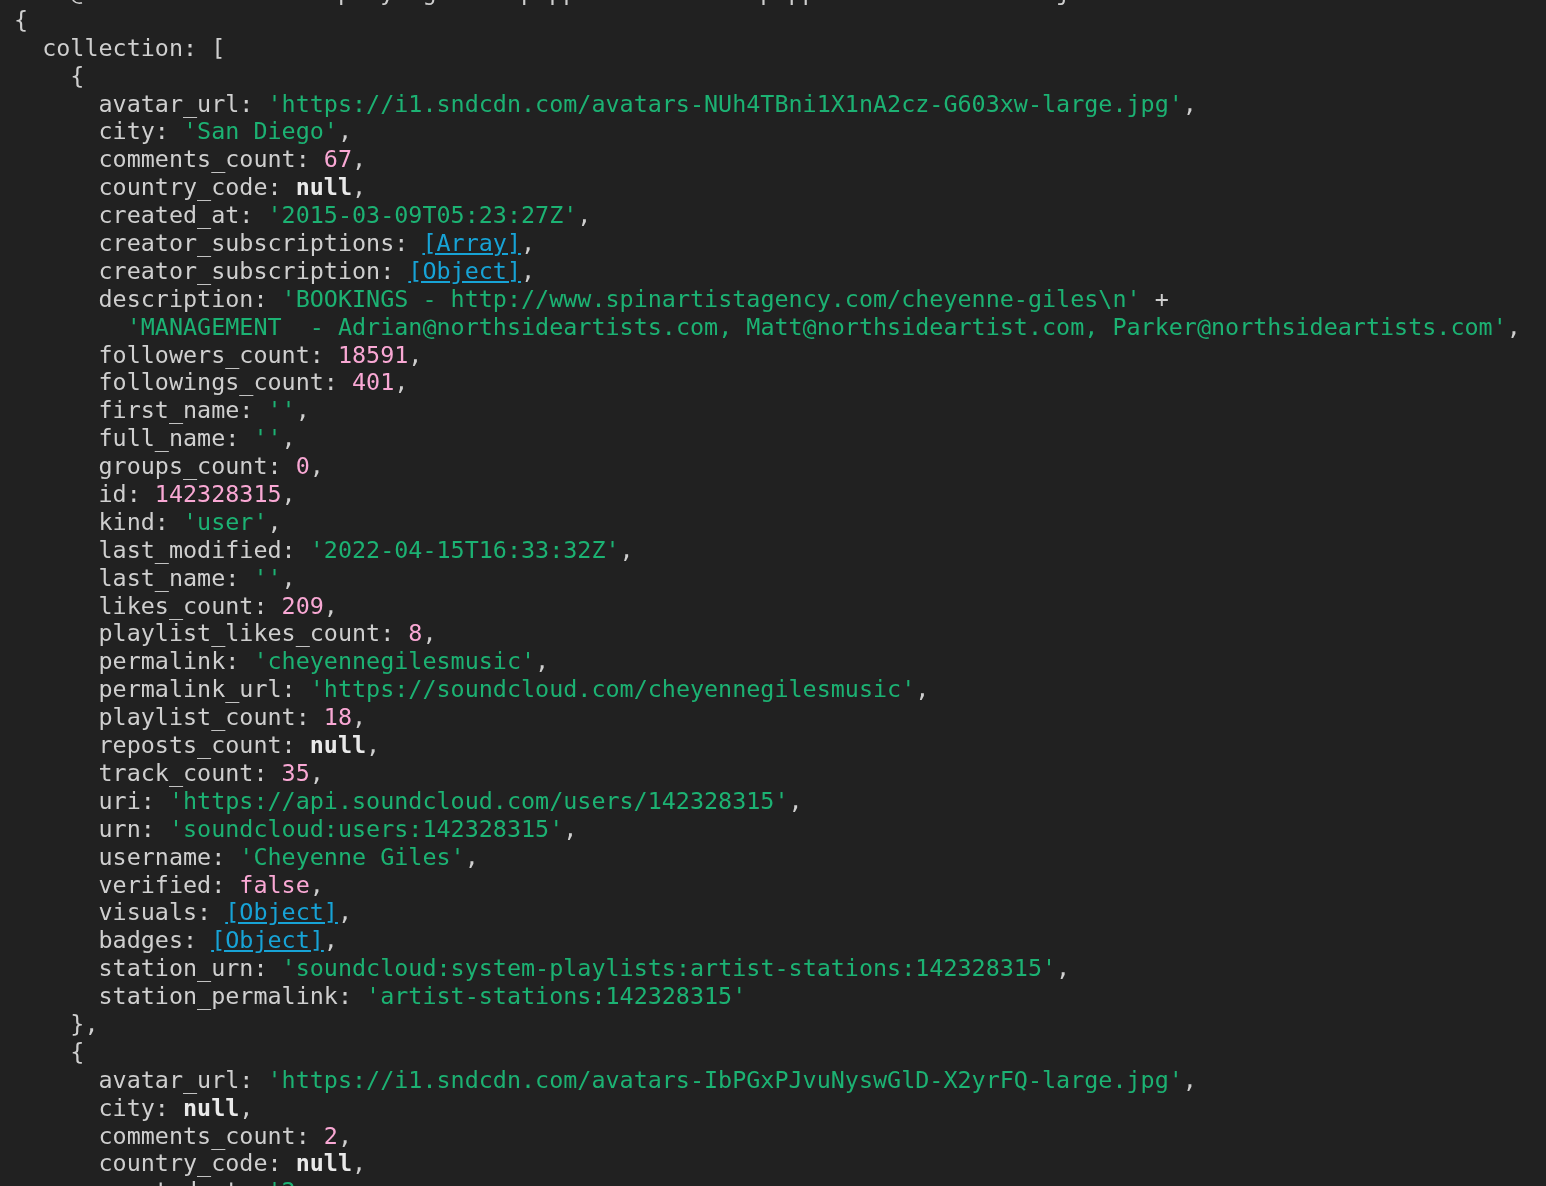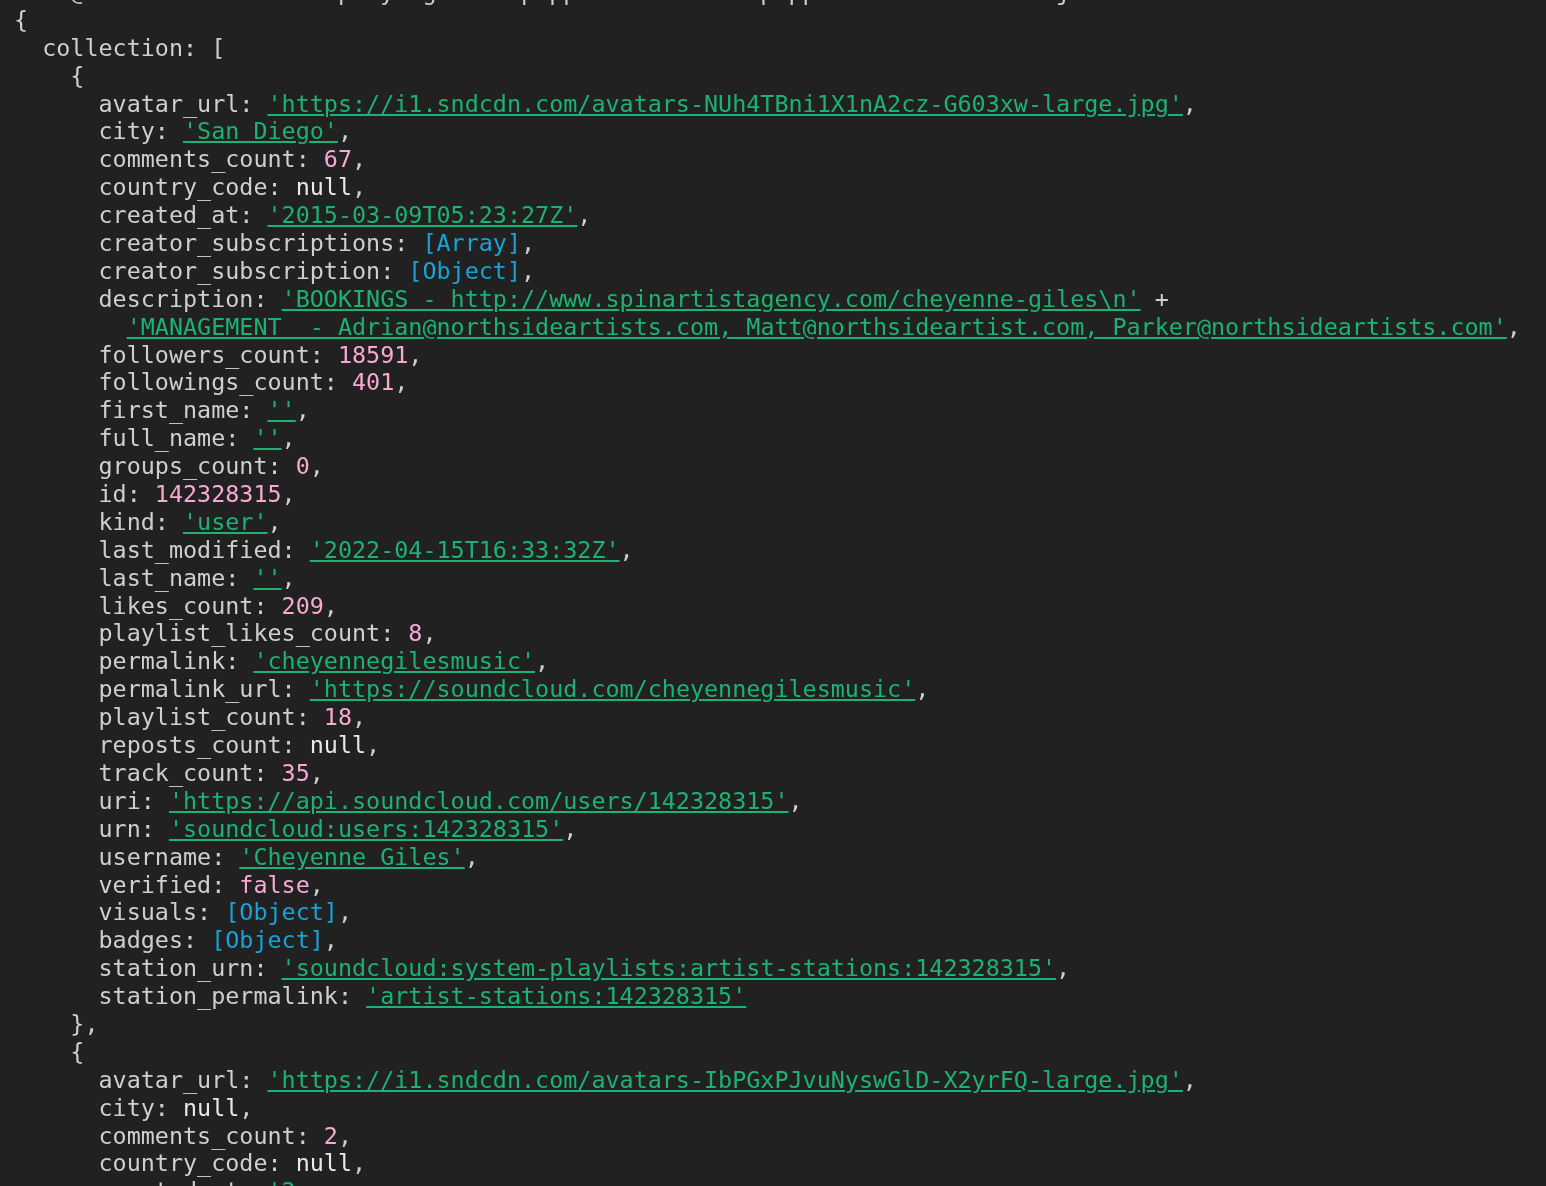--- a/index.html
+++ b/index.html
@@ -19,23 +19,23 @@
     font-family: "DejaVu Sans Mono", "Liberation Mono", monospace;
     font-size: 23.4px;
     line-height: 27.9px;
     white-space: pre;
     color: #cfcfcf;
     padding-left: 14px;
     margin-top: -21px;
   }
   .line { height: 27.9px; }
   .tok-t { color: #cfcfcf; }
-  .tok-s { color: #1cb273; text-decoration: underline; }
+  .tok-s { color: #1cb273; }
   .tok-n { color: #f9a8d4; }
-  .tok-b { color: #e9e9e9; font-weight: normal; }
-  .tok-c { color: #17a3d6; }
+  .tok-b { color: #e9e9e9; font-weight: bold; }
+  .tok-c { color: #17a3d6; text-decoration: underline; }
 </style>
 </head>
 <body>
 
 <div class="screen">
   <div class="terminal" id="terminal"><div class="line"><span class="tok-t">user@Users-MacBook-Pro playing-with-puppeteer % node puppeteer-soundcloud.js</span></div><div class="line"><span class="tok-t">{</span></div><div class="line"><span class="tok-t">  collection: [</span></div><div class="line"><span class="tok-t">    {</span></div><div class="line"><span class="tok-t">      avatar_url: </span><span class="tok-s">'https://i1.sndcdn.com/avatars-NUh4TBni1X1nA2cz-G603xw-large.jpg'</span><span class="tok-t">,</span></div><div class="line"><span class="tok-t">      city: </span><span class="tok-s">'San Diego'</span><span class="tok-t">,</span></div><div class="line"><span class="tok-t">      comments_count: </span><span class="tok-n">67</span><span class="tok-t">,</span></div><div class="line"><span class="tok-t">      country_code: </span><span class="tok-b">null</span><span class="tok-t">,</span></div><div class="line"><span class="tok-t">      created_at: </span><span class="tok-s">'2015-03-09T05:23:27Z'</span><span class="tok-t">,</span></div><div class="line"><span class="tok-t">      creator_subscriptions: </span><span class="tok-c">[Array]</span><span class="tok-t">,</span></div><div class="line"><span class="tok-t">      creator_subscription: </span><span class="tok-c">[Object]</span><span class="tok-t">,</span></div><div class="line"><span class="tok-t">      description: </span><span class="tok-s">'BOOKINGS - http://www.spinartistagency.com/cheyenne-giles\n'</span><span class="tok-t"> +</span></div><div class="line"><span class="tok-t">        </span><span class="tok-s">'MANAGEMENT  - Adrian@northsideartists.com, Matt@northsideartist.com, Parker@northsideartists.com'</span><span class="tok-t">,</span></div><div class="line"><span class="tok-t">      followers_count: </span><span class="tok-n">18591</span><span class="tok-t">,</span></div><div class="line"><span class="tok-t">      followings_count: </span><span class="tok-n">401</span><span class="tok-t">,</span></div><div class="line"><span class="tok-t">      first_name: </span><span class="tok-s">''</span><span class="tok-t">,</span></div><div class="line"><span class="tok-t">      full_name: </span><span class="tok-s">''</span><span class="tok-t">,</span></div><div class="line"><span class="tok-t">      groups_count: </span><span class="tok-n">0</span><span class="tok-t">,</span></div><div class="line"><span class="tok-t">      id: </span><span class="tok-n">142328315</span><span class="tok-t">,</span></div><div class="line"><span class="tok-t">      kind: </span><span class="tok-s">'user'</span><span class="tok-t">,</span></div><div class="line"><span class="tok-t">      last_modified: </span><span class="tok-s">'2022-04-15T16:33:32Z'</span><span class="tok-t">,</span></div><div class="line"><span class="tok-t">      last_name: </span><span class="tok-s">''</span><span class="tok-t">,</span></div><div class="line"><span class="tok-t">      likes_count: </span><span class="tok-n">209</span><span class="tok-t">,</span></div><div class="line"><span class="tok-t">      playlist_likes_count: </span><span class="tok-n">8</span><span class="tok-t">,</span></div><div class="line"><span class="tok-t">      permalink: </span><span class="tok-s">'cheyennegilesmusic'</span><span class="tok-t">,</span></div><div class="line"><span class="tok-t">      permalink_url: </span><span class="tok-s">'https://soundcloud.com/cheyennegilesmusic'</span><span class="tok-t">,</span></div><div class="line"><span class="tok-t">      playlist_count: </span><span class="tok-n">18</span><span class="tok-t">,</span></div><div class="line"><span class="tok-t">      reposts_count: </span><span class="tok-b">null</span><span class="tok-t">,</span></div><div class="line"><span class="tok-t">      track_count: </span><span class="tok-n">35</span><span class="tok-t">,</span></div><div class="line"><span class="tok-t">      uri: </span><span class="tok-s">'https://api.soundcloud.com/users/142328315'</span><span class="tok-t">,</span></div><div class="line"><span class="tok-t">      urn: </span><span class="tok-s">'soundcloud:users:142328315'</span><span class="tok-t">,</span></div><div class="line"><span class="tok-t">      username: </span><span class="tok-s">'Cheyenne Giles'</span><span class="tok-t">,</span></div><div class="line"><span class="tok-t">      verified: </span><span class="tok-n">false</span><span class="tok-t">,</span></div><div class="line"><span class="tok-t">      visuals: </span><span class="tok-c">[Object]</span><span class="tok-t">,</span></div><div class="line"><span class="tok-t">      badges: </span><span class="tok-c">[Object]</span><span class="tok-t">,</span></div><div class="line"><span class="tok-t">      station_urn: </span><span class="tok-s">'soundcloud:system-playlists:artist-stations:142328315'</span><span class="tok-t">,</span></div><div class="line"><span class="tok-t">      station_permalink: </span><span class="tok-s">'artist-stations:142328315'</span></div><div class="line"><span class="tok-t">    },</span></div><div class="line"><span class="tok-t">    {</span></div><div class="line"><span class="tok-t">      avatar_url: </span><span class="tok-s">'https://i1.sndcdn.com/avatars-IbPGxPJvuNyswGlD-X2yrFQ-large.jpg'</span><span class="tok-t">,</span></div><div class="line"><span class="tok-t">      city: </span><span class="tok-b">null</span><span class="tok-t">,</span></div><div class="line"><span class="tok-t">      comments_count: </span><span class="tok-n">2</span><span class="tok-t">,</span></div><div class="line"><span class="tok-t">      country_code: </span><span class="tok-b">null</span><span class="tok-t">,</span></div><div class="line"><span class="tok-t">      created_at: </span><span class="tok-s">'2</span></div></div>
 </div>
 
 </body></html>

